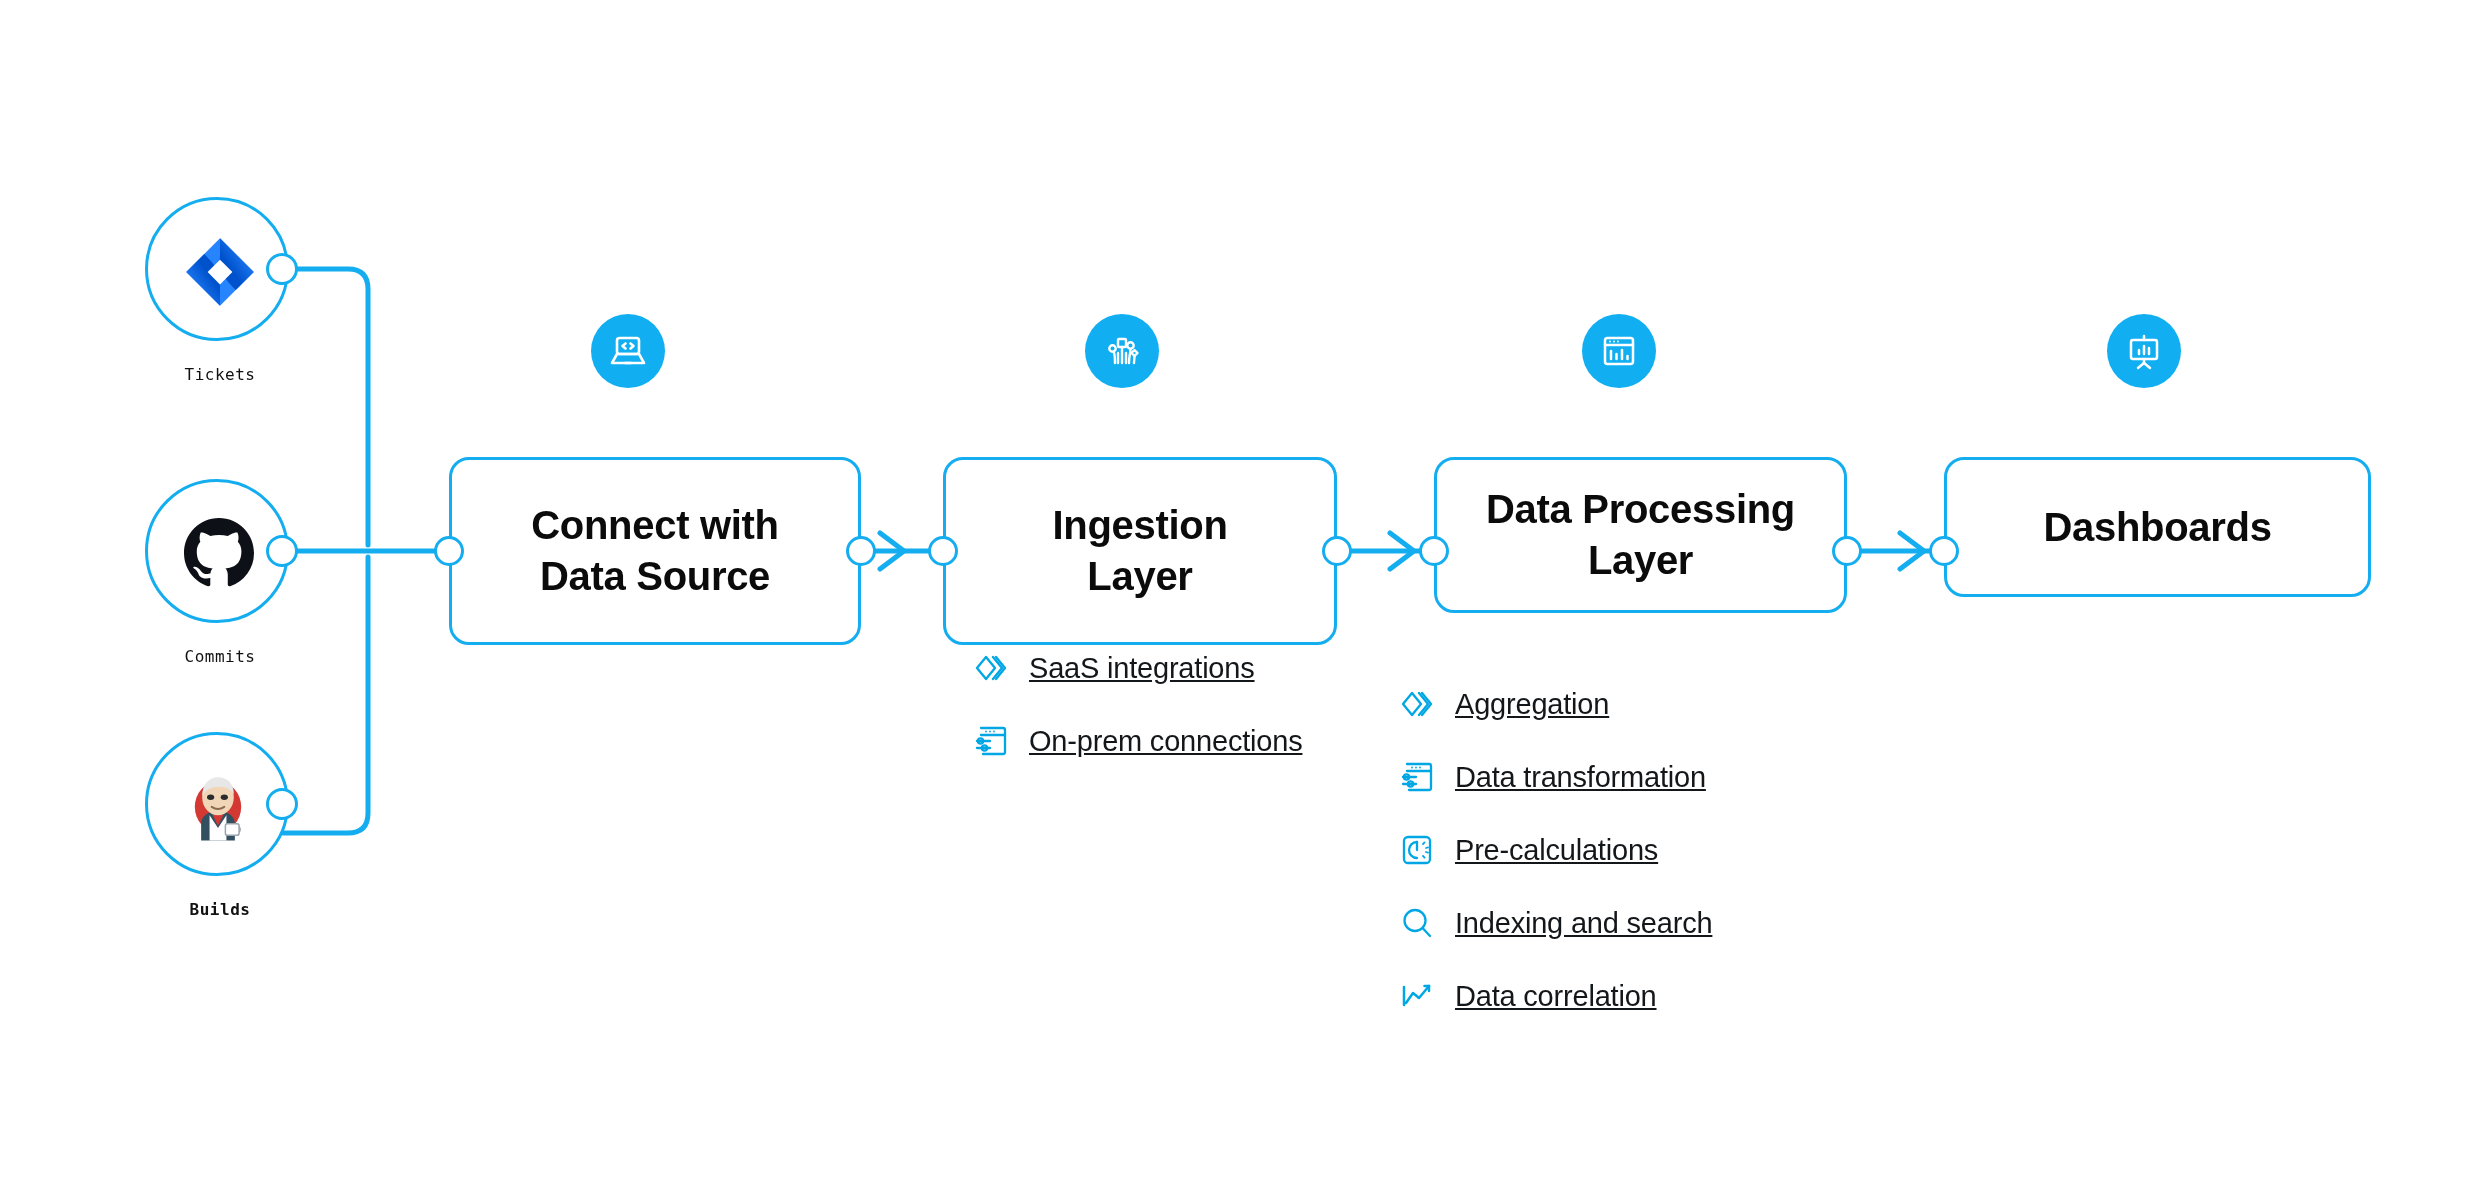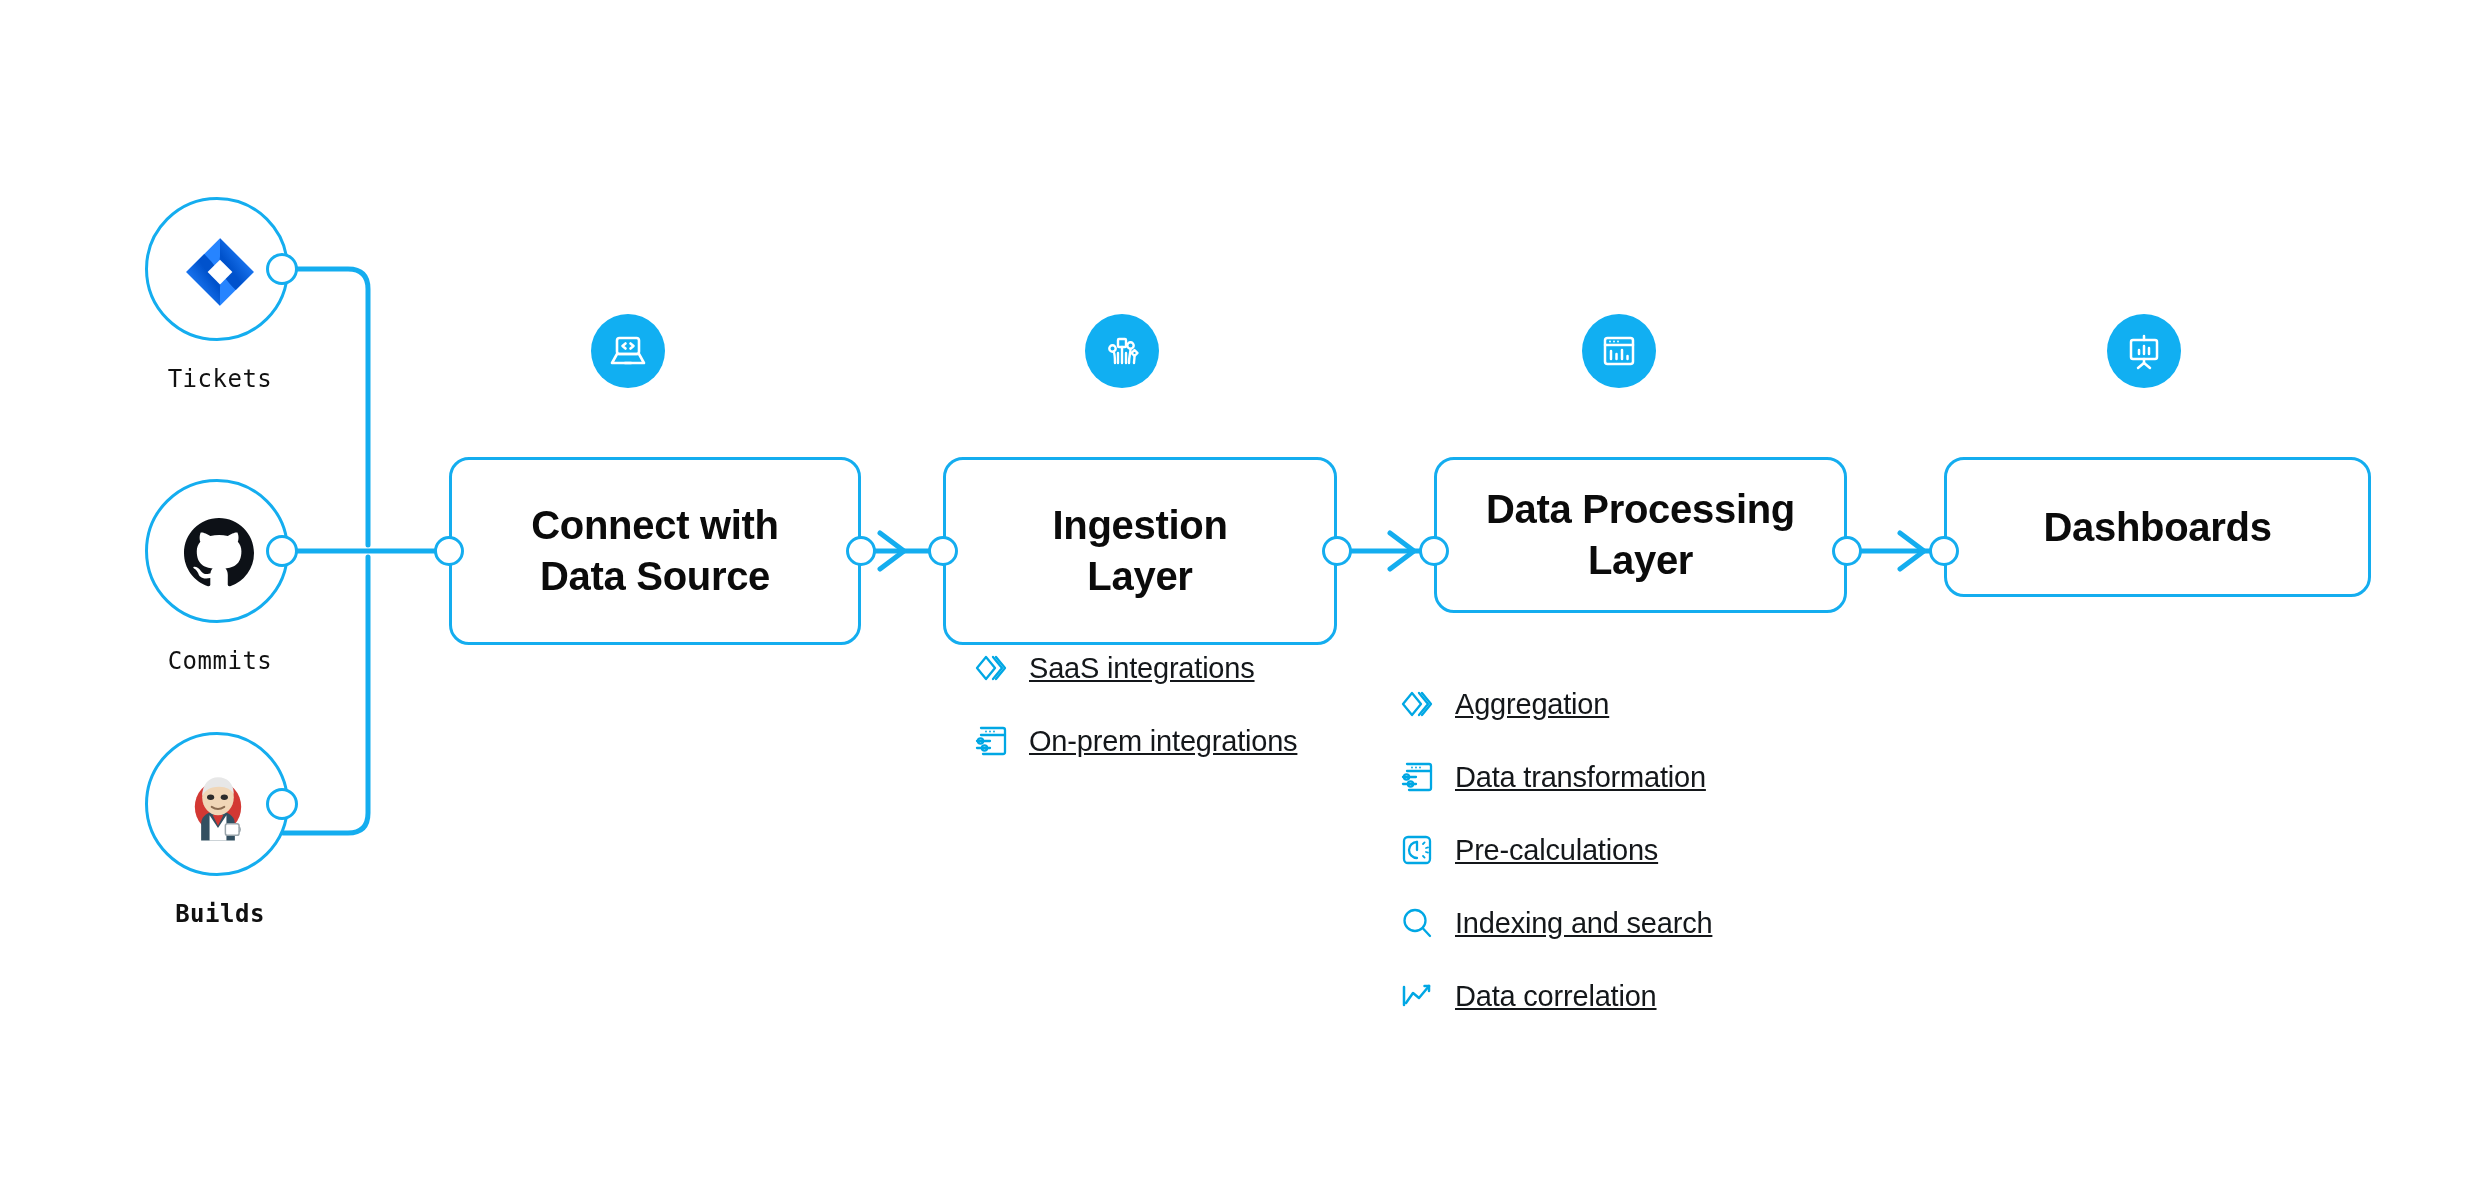--- a/index.html
+++ b/index.html
@@ -70,21 +70,21 @@
     box-sizing: border-box;
     z-index: 4;
   }
   .source-label {
     position: absolute;
     top: 168px;
     left: 0;
     width: 150px;
     text-align: center;
     font-family: "DejaVu Sans Mono", "Liberation Mono", monospace;
-    font-size: 24px;
+    font-size: 16px;
     color: #111111;
     letter-spacing: 0.5px;
     white-space: nowrap;
   }
 
   
   .stage {
     position: absolute;
   }
   .stage-box {
@@ -319,21 +319,21 @@
             <circle cx="12" cy="7.5" r="0.9" fill="#00A7E4" stroke="none"></circle>
             <circle cx="16" cy="7.5" r="0.9" fill="#00A7E4" stroke="none"></circle>
             <circle cx="20" cy="7.5" r="0.9" fill="#00A7E4" stroke="none"></circle>
             <path d="M3 17 H16"></path>
             <circle cx="6.5" cy="17" r="2.6"></circle>
             <path d="M3 24 H16"></path>
             <circle cx="10.5" cy="24" r="2.6"></circle>
           </g>
         </svg>
       </span>
-      <span class="feature-label">On-prem integrations</span>
+      <span class="feature-label">On-prem connections</span>
     </div>
   </div>
 
   <div class="stage" style="left:1434px; top:457px;">
     <div class="stage-icon" style="left:148px; top:-143px;">
       <svg viewBox="0 0 44 44" width="44" height="44" aria-hidden="true">
         <g fill="none" stroke="#ffffff" stroke-width="2.5" stroke-linecap="round" stroke-linejoin="round">
           <rect x="8" y="9" width="28" height="26" rx="2.5"></rect>
           <path d="M8 16 H36"></path>
           <circle cx="13" cy="12.5" r="0.9" fill="#ffffff" stroke="none"></circle>

